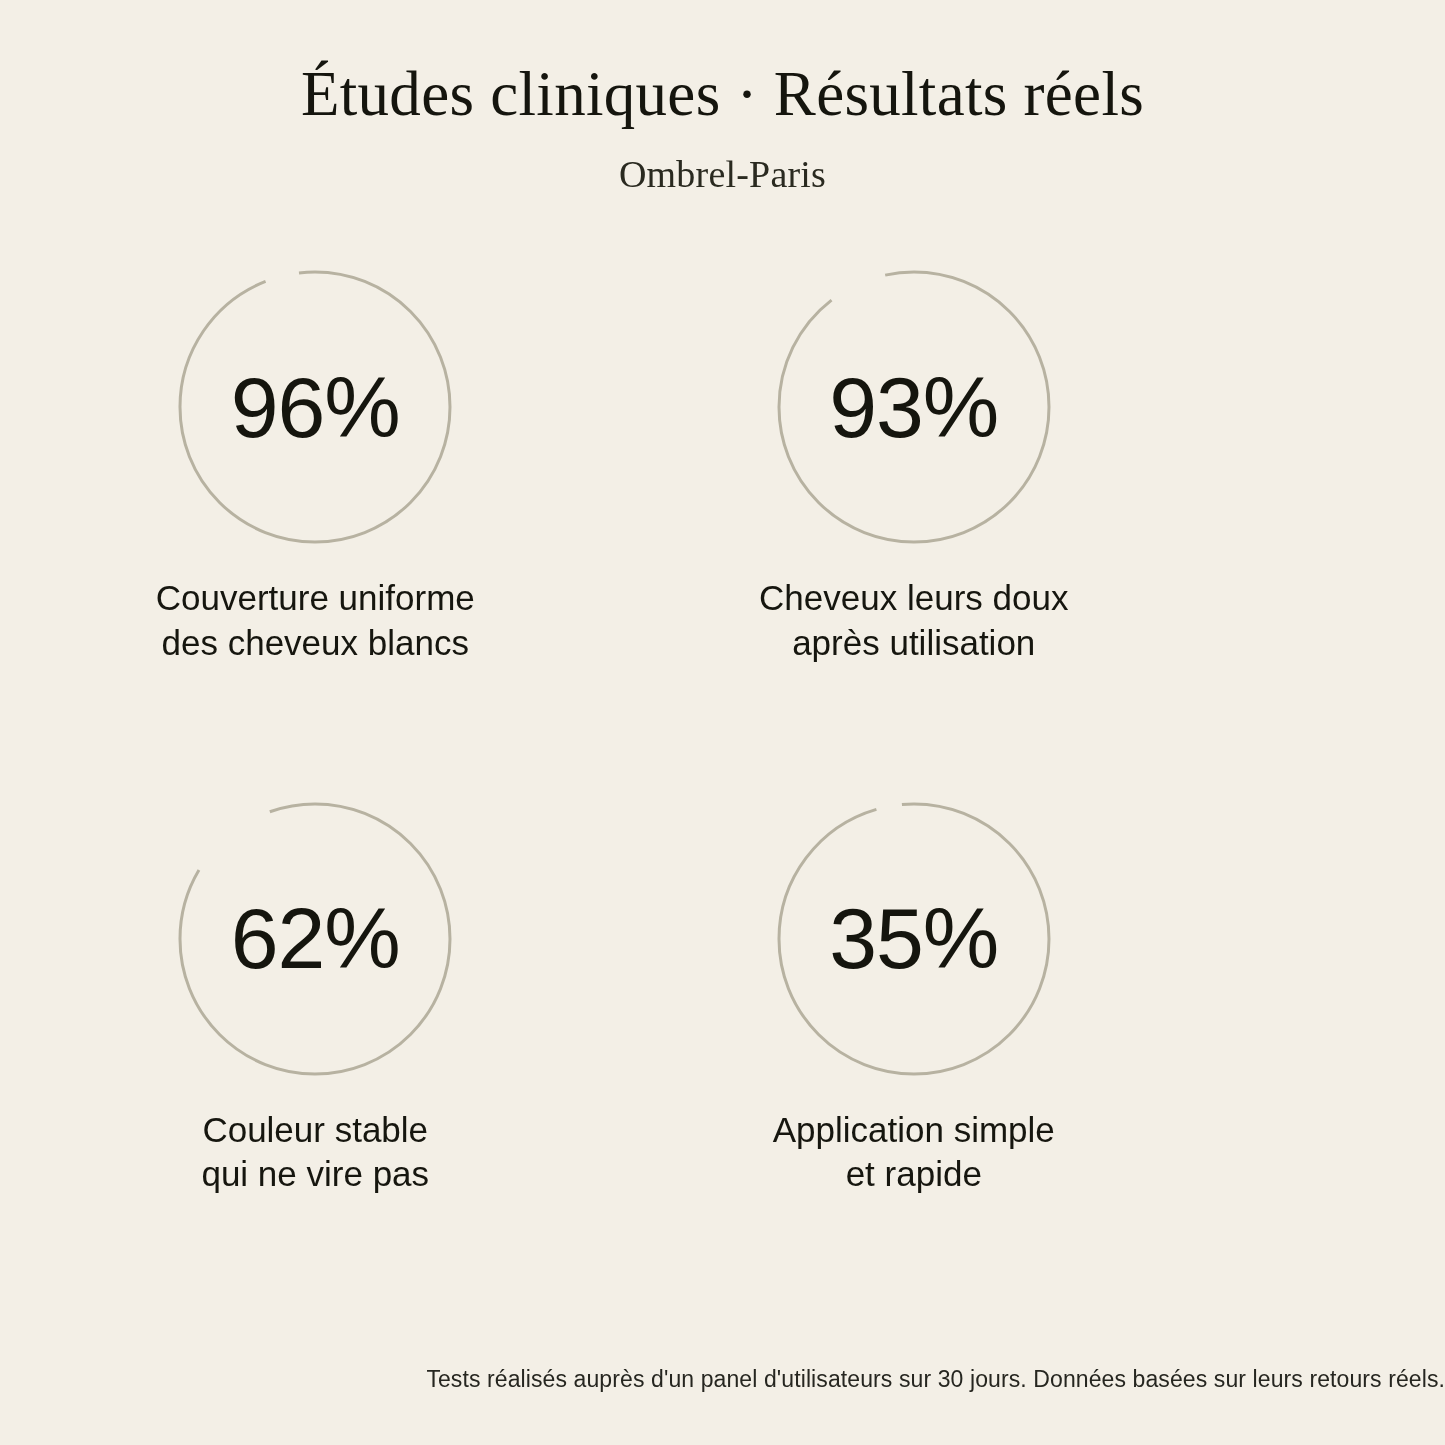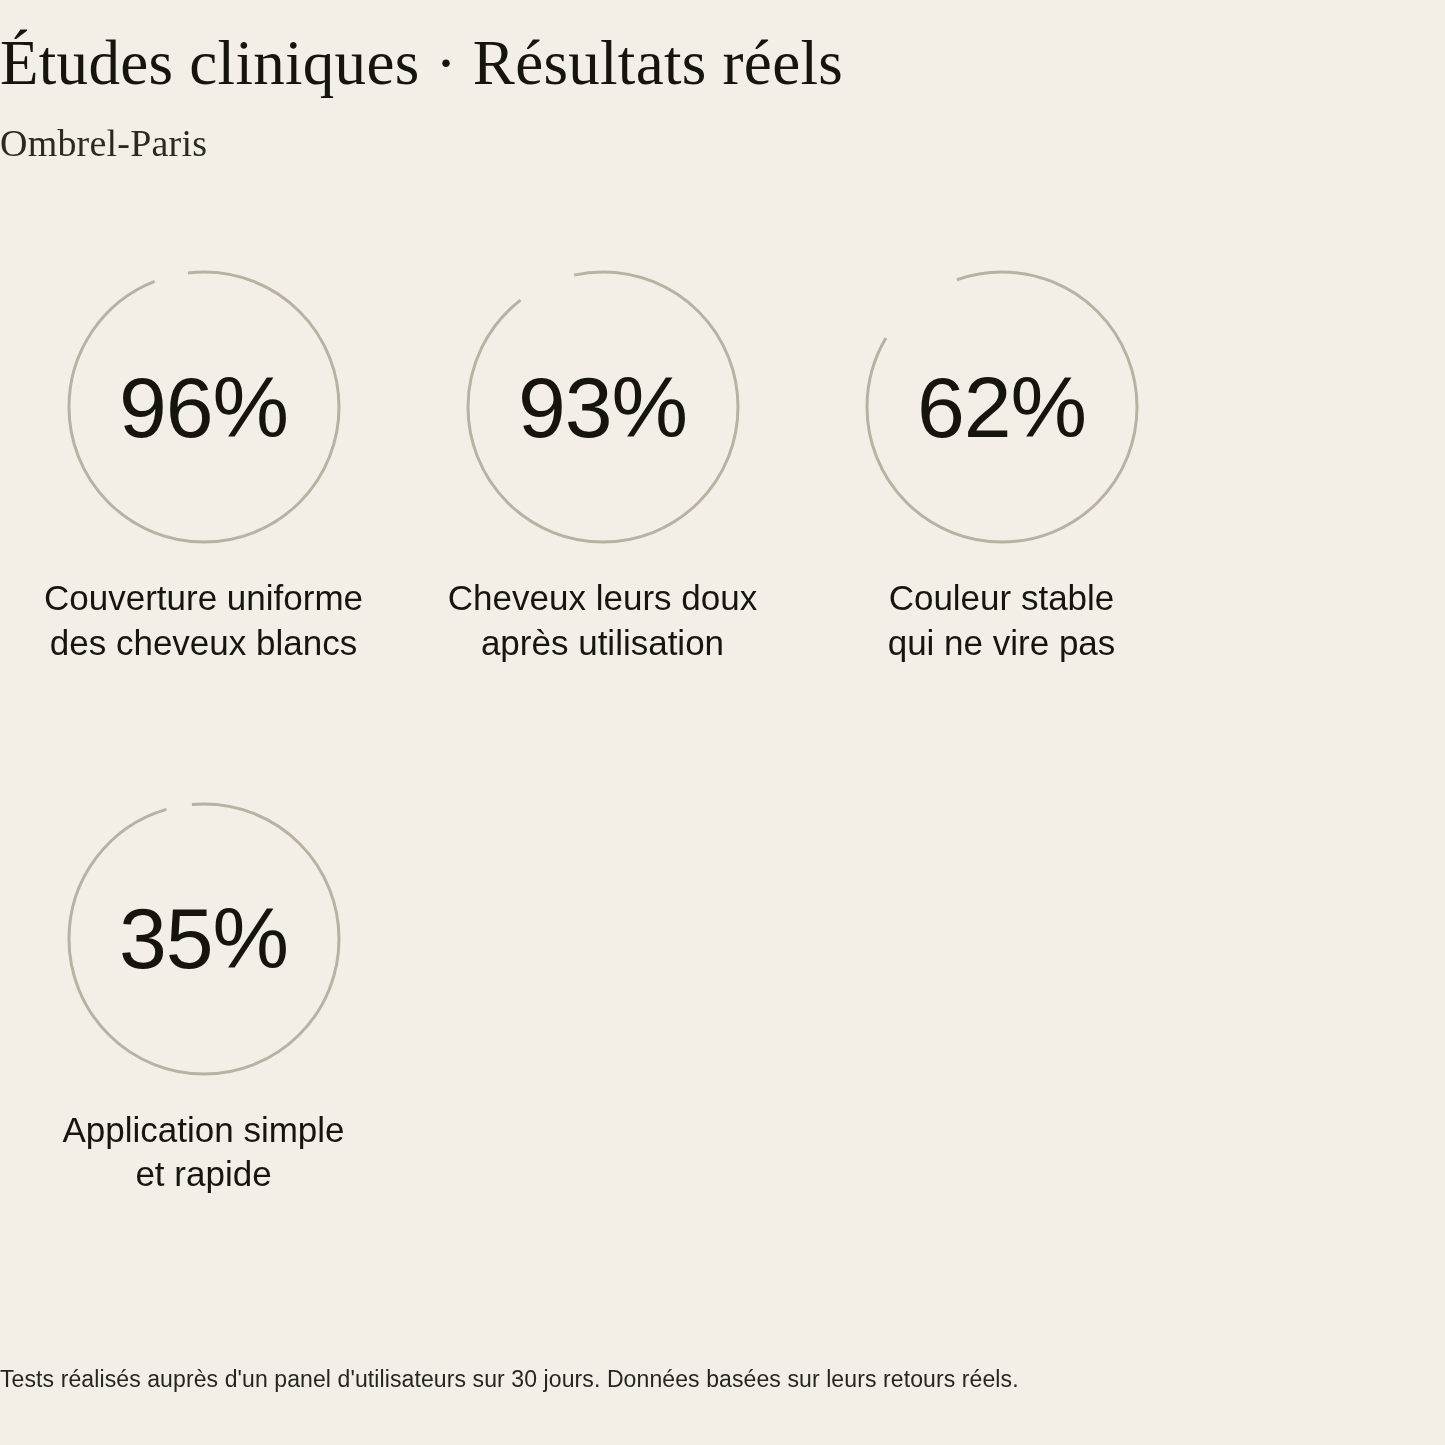--- a/index.html
+++ b/index.html
@@ -15,21 +15,22 @@
     overflow: hidden;
   }
   .page {
     position: relative;
     width: 1445px;
     height: 1445px;
     box-sizing: border-box;
     background: #f3efe6;
   }
   .header {
-    padding-top: 28px;
+    padding-top: 59px;
+    text-align: center;
   }
   .title {
     font-family: "Liberation Serif", serif;
     font-size: 63px;
     line-height: 1.12;
     letter-spacing: 0.3px;
     color: #15150e;
     margin: 0;
     font-weight: 400;
   }
@@ -37,24 +38,24 @@
     font-family: "Liberation Serif", serif;
     font-size: 38px;
     color: #2a2a20;
     margin: 22px 0 0 0;
     font-weight: 400;
     letter-spacing: 0.2px;
   }
   .grid {
     position: absolute;
     top: 262px;
-    left: 4px;
+    left: 16px;
     width: 1197px;
     display: grid;
-    grid-template-columns: 1fr 1fr 1fr;
+    grid-template-columns: 1fr 1fr;
     grid-template-rows: 1fr 1fr;
     row-gap: 128px;
   }
   .cell {
     display: flex;
     flex-direction: column;
     align-items: center;
   }
   .ring-wrap {
     position: relative;
@@ -87,21 +88,21 @@
     line-height: 1.28;
     color: #16160f;
     font-weight: 400;
     white-space: pre-line;
   }
   .footnote {
     position: absolute;
     left: 0;
     bottom: 52px;
     width: 1445px;
-    text-align: left;
+    text-align: right;
     font-size: 23px;
     color: #262620;
     letter-spacing: 0.1px;
   }
 </style>
 </head>
 <body>
 
 <div class="page">
 

